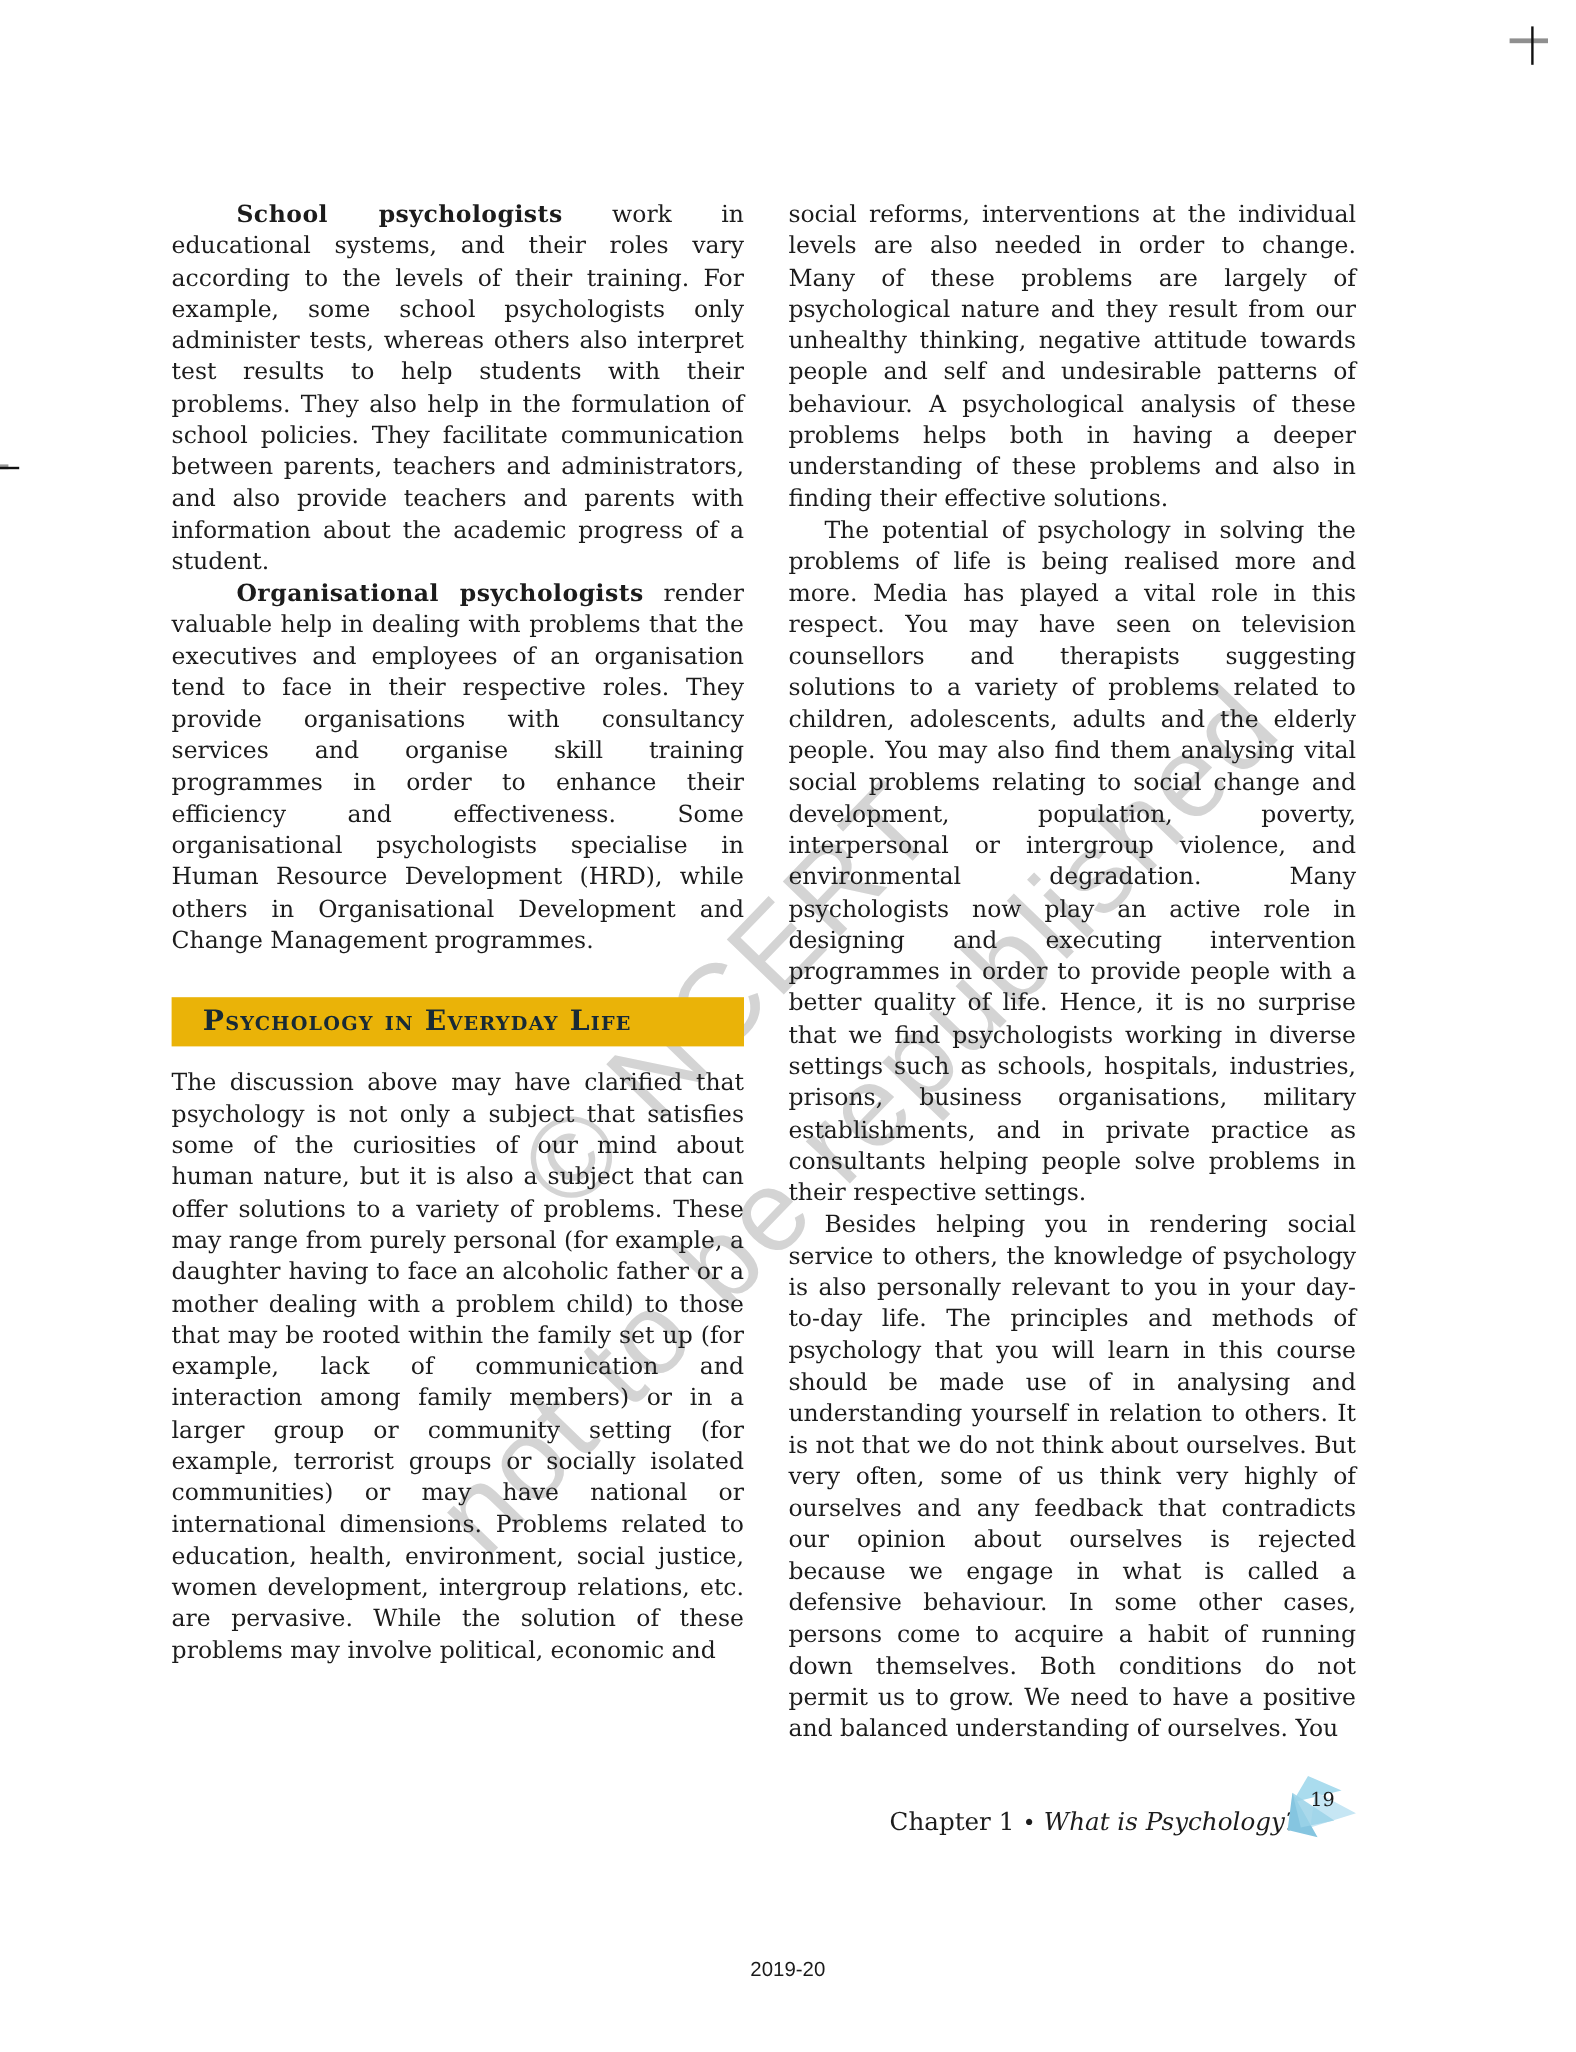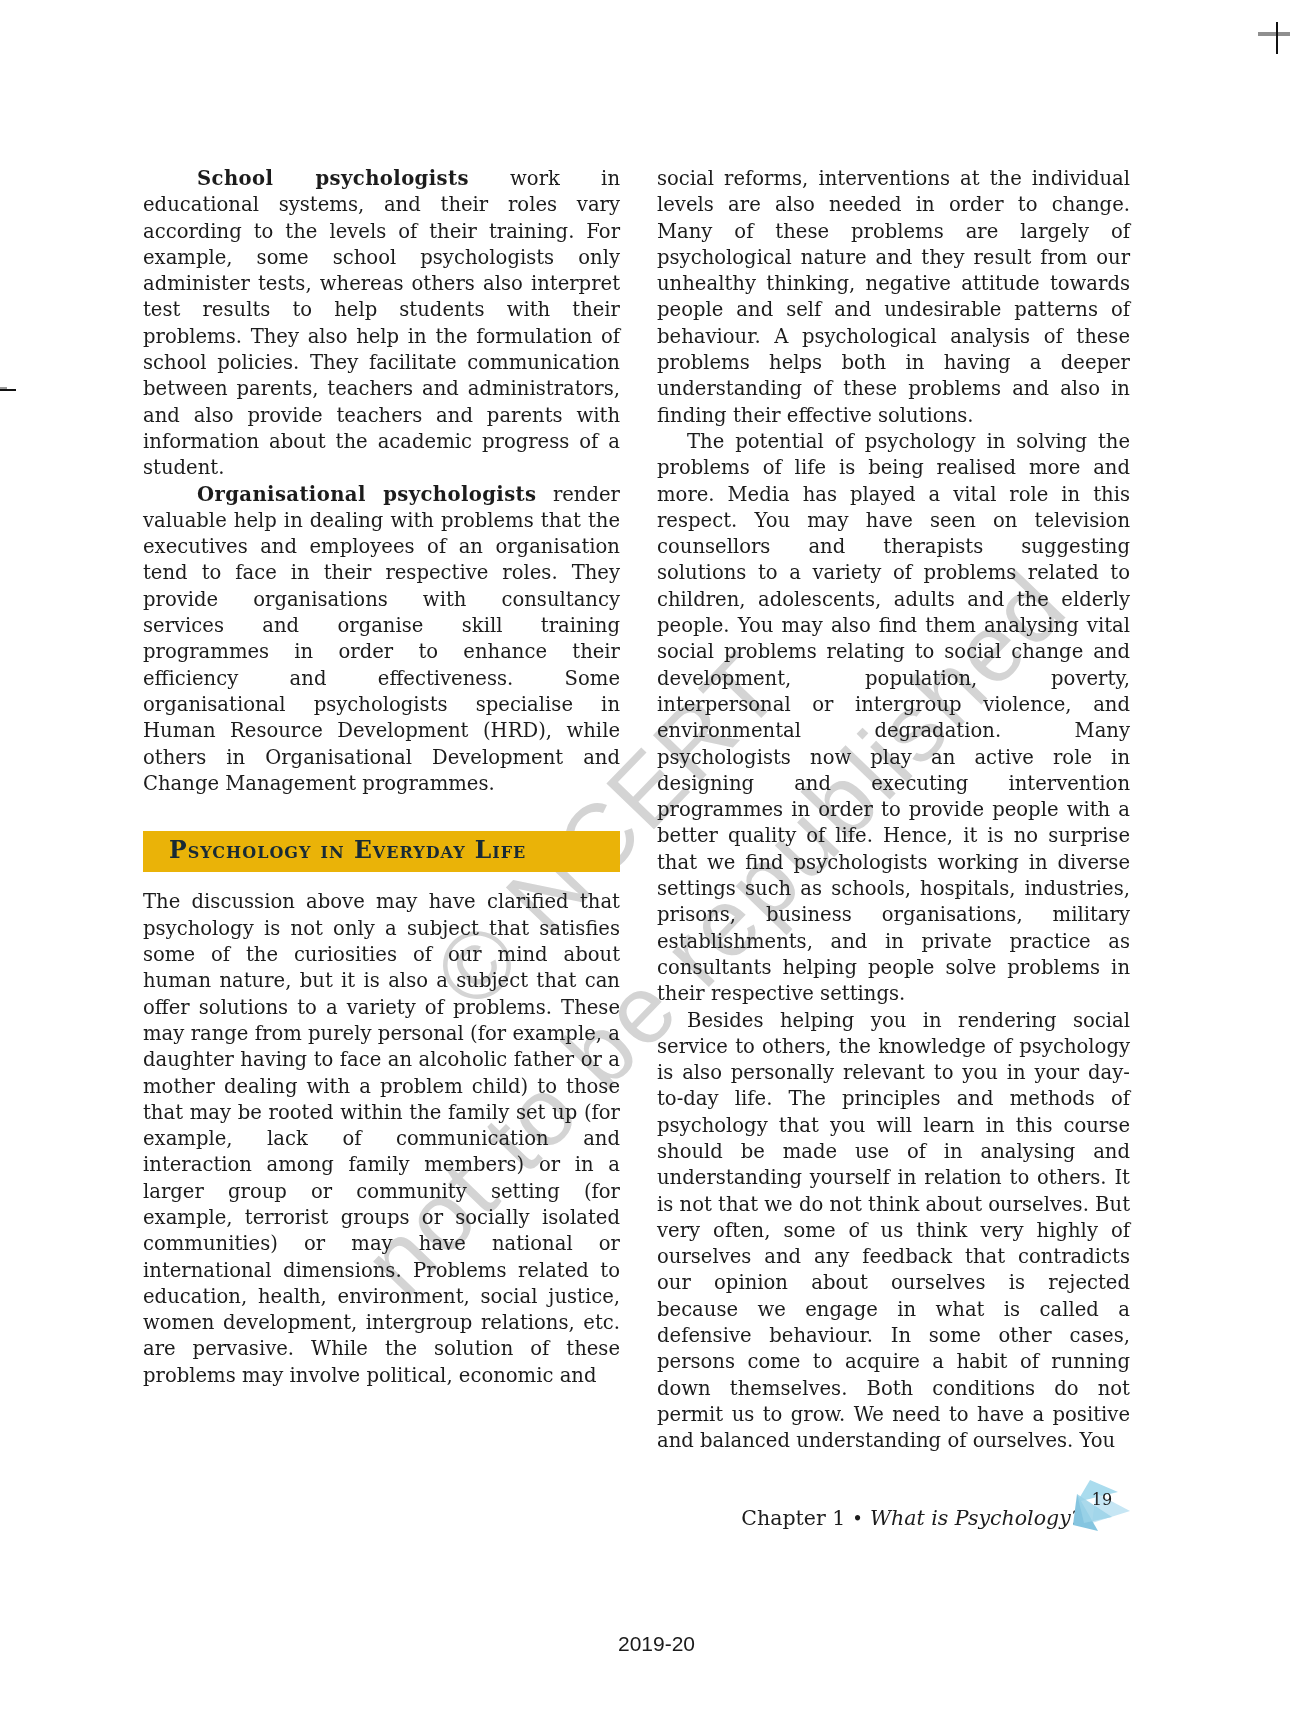--- a/index.html
+++ b/index.html
@@ -79,21 +79,21 @@
     position:absolute;left:0;top:13px;width:64px;
     text-align:center;
     font-size:16px;color:#1c1c1c;
   }
 
   
   .print-year{
     position:absolute;left:0;top:1632px;width:100%;
     text-align:center;
     font-family:"Liberation Sans",sans-serif;
-    font-size:21px;color:#1a1a1a;z-index:2;
+    font-size:17px;color:#1a1a1a;z-index:2;
   }
 </style>
 </head>
 <body>
 
 <div class="page">
 
   <div class="watermark">
     <div class="wm-line">© NCERT</div>
     <div class="wm-line">not to be republished</div>

